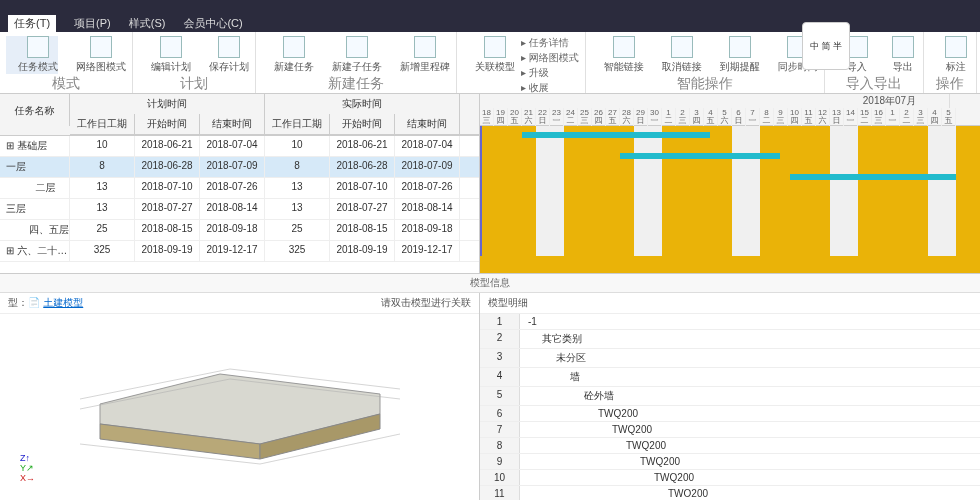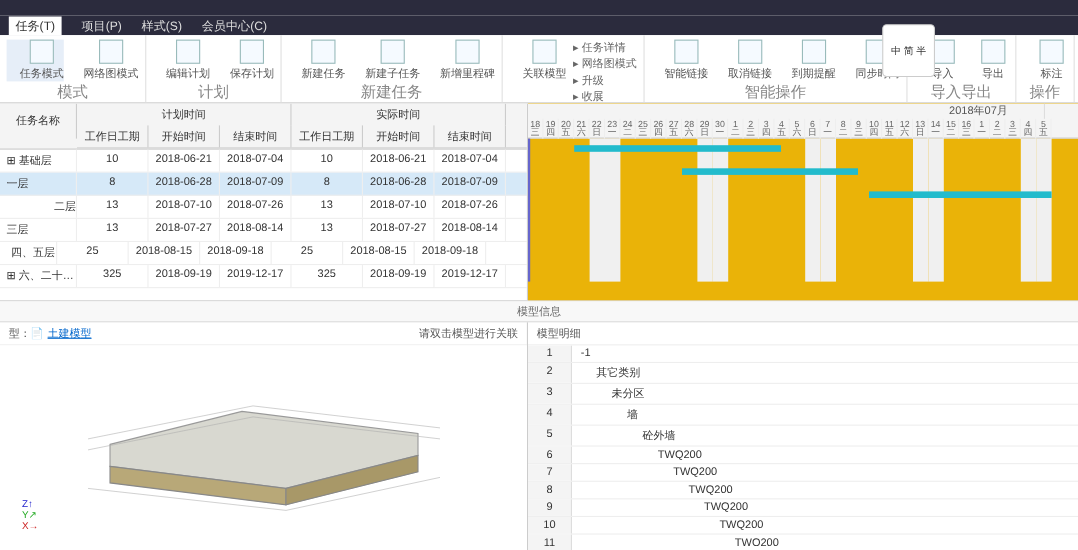--- a/index.html
+++ b/index.html
@@ -215,39 +215,39 @@
         <div class="gr sel">
           <div class="gc" style="width: 70px; text-align: left; padding-left: 6px;">一层</div>
           <div class="gc" style="width: 65px;">8</div>
           <div class="gc" style="width: 65px;">2018-06-28</div>
           <div class="gc" style="width: 65px;">2018-07-09</div>
           <div class="gc" style="width: 65px;">8</div>
           <div class="gc" style="width: 65px;">2018-06-28</div>
           <div class="gc" style="width: 65px;">2018-07-09</div>
         </div>
         <div class="gr">
-          <div class="gc" style="width: 70px; text-align: right; padding-left: 22px;">二层</div>
+          <div class="gc" style="width: 70px; text-align: center; padding-left: 22px;">二层</div>
           <div class="gc" style="width: 65px;">13</div>
           <div class="gc" style="width: 65px;">2018-07-10</div>
           <div class="gc" style="width: 65px;">2018-07-26</div>
           <div class="gc" style="width: 65px;">13</div>
           <div class="gc" style="width: 65px;">2018-07-10</div>
           <div class="gc" style="width: 65px;">2018-07-26</div>
         </div>
         <div class="gr">
           <div class="gc" style="width: 70px; text-align: left; padding-left: 6px;">三层</div>
           <div class="gc" style="width: 65px;">13</div>
           <div class="gc" style="width: 65px;">2018-07-27</div>
           <div class="gc" style="width: 65px;">2018-08-14</div>
           <div class="gc" style="width: 65px;">13</div>
           <div class="gc" style="width: 65px;">2018-07-27</div>
           <div class="gc" style="width: 65px;">2018-08-14</div>
         </div>
         <div class="gr">
-          <div class="gc" style="width: 52px; text-align: left; padding-left: 10px;">四、五层</div>
+          <div class="gc" style="width: 70px; text-align: right; padding-left: 10px;">四、五层</div>
           <div class="gc" style="width: 65px;">25</div>
           <div class="gc" style="width: 65px;">2018-08-15</div>
           <div class="gc" style="width: 65px;">2018-09-18</div>
           <div class="gc" style="width: 65px;">25</div>
           <div class="gc" style="width: 65px;">2018-08-15</div>
           <div class="gc" style="width: 65px;">2018-09-18</div>
         </div>
         <div class="gr">
           <div class="gc" style="width: 70px; text-align: left; padding-left: 6px;">⊞ 六、二十…</div>
           <div class="gc" style="width: 65px;">325</div>

